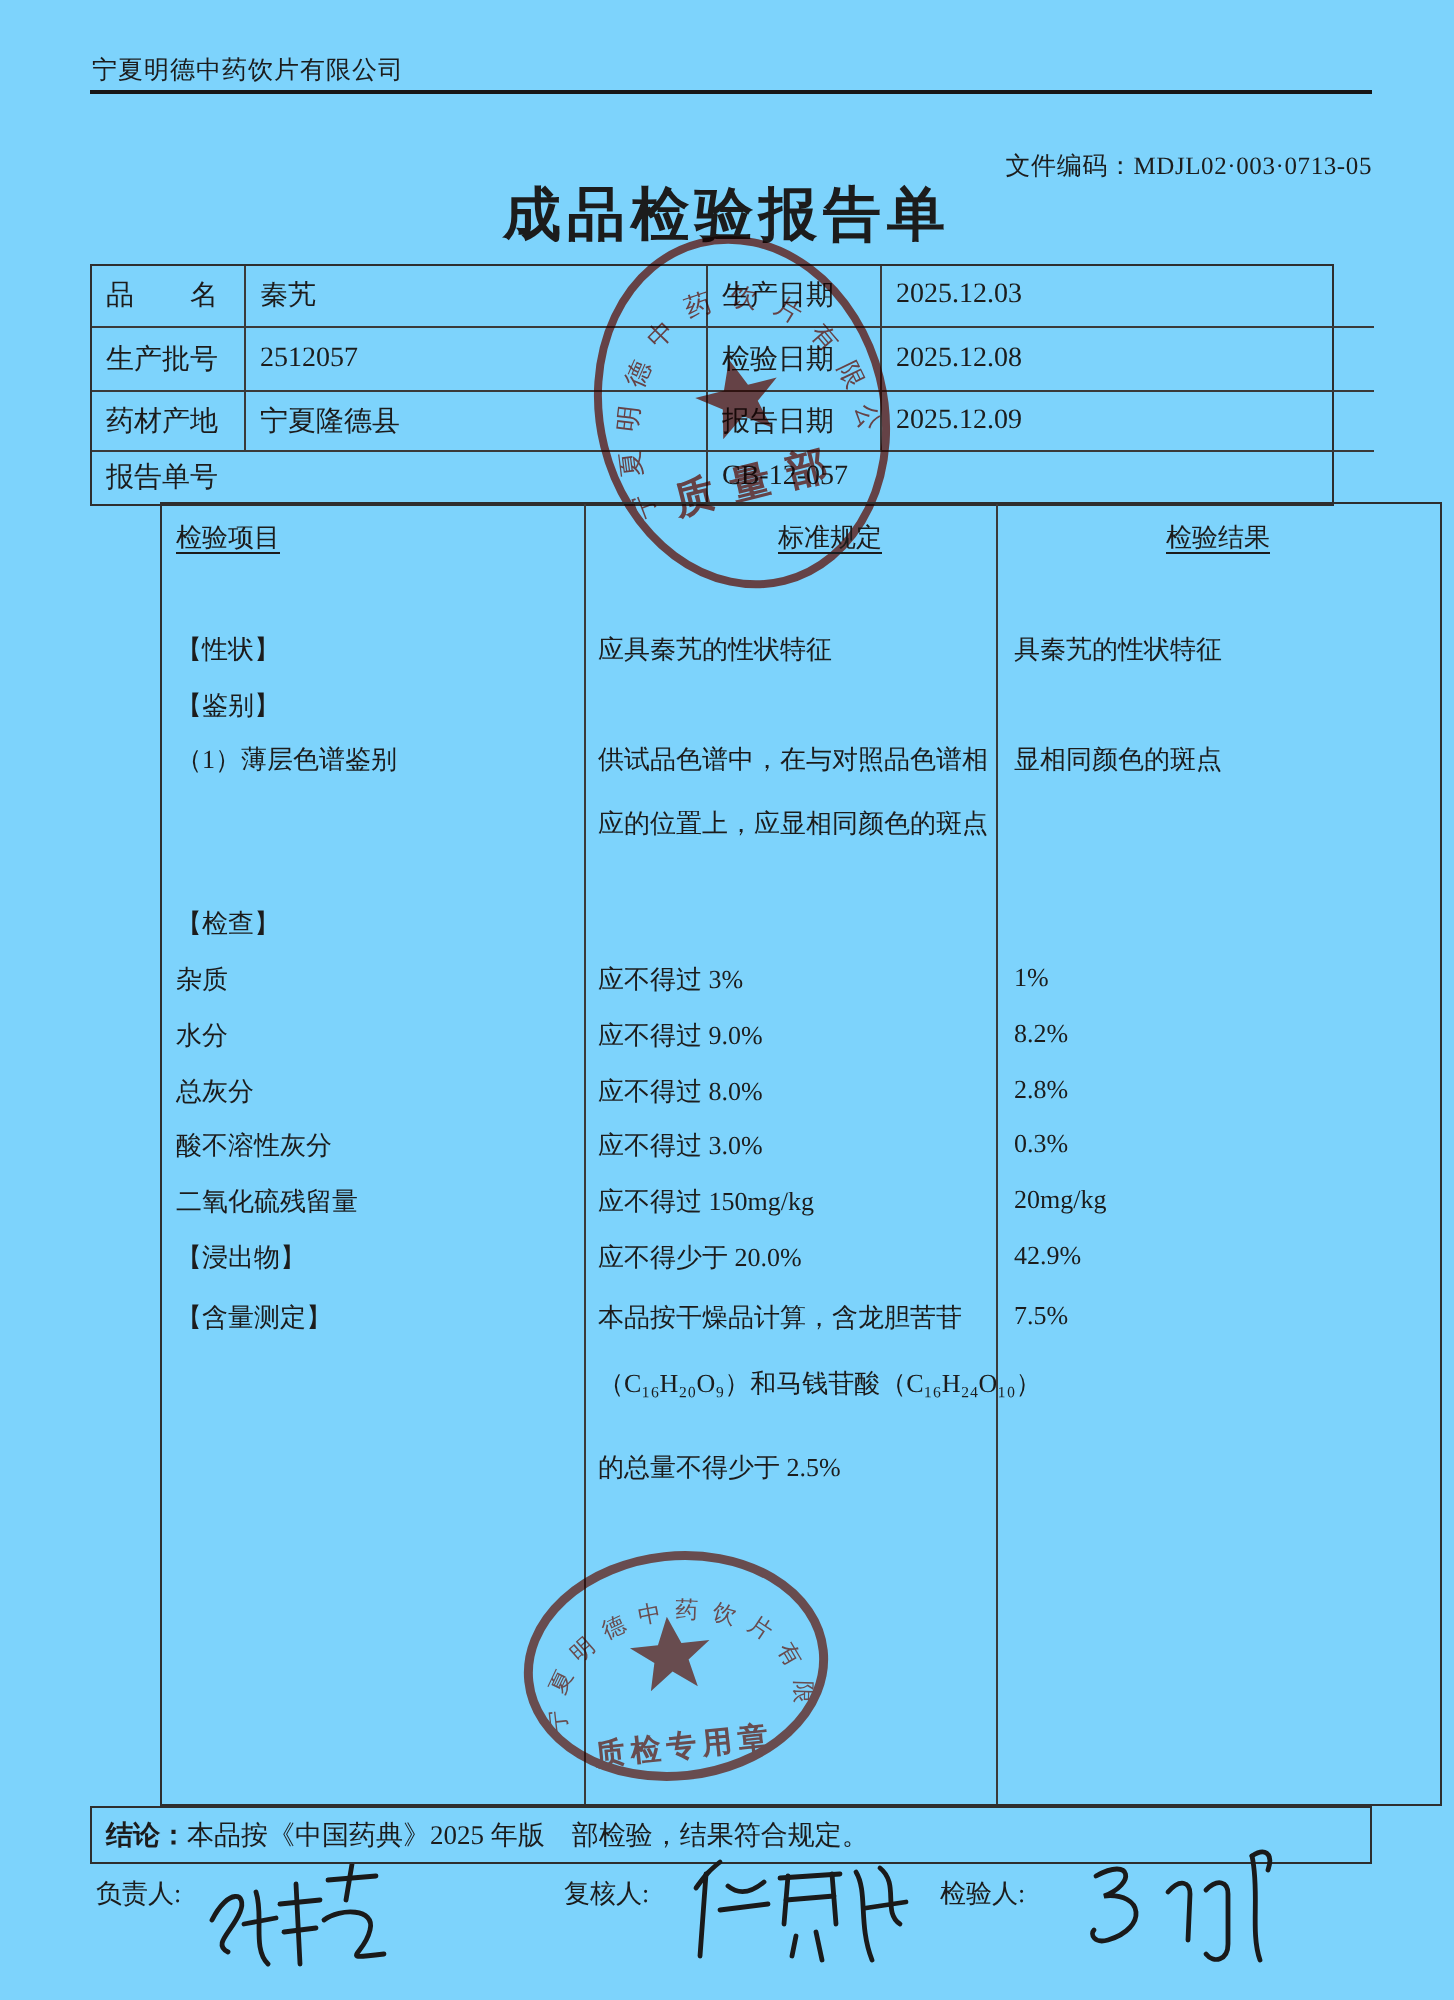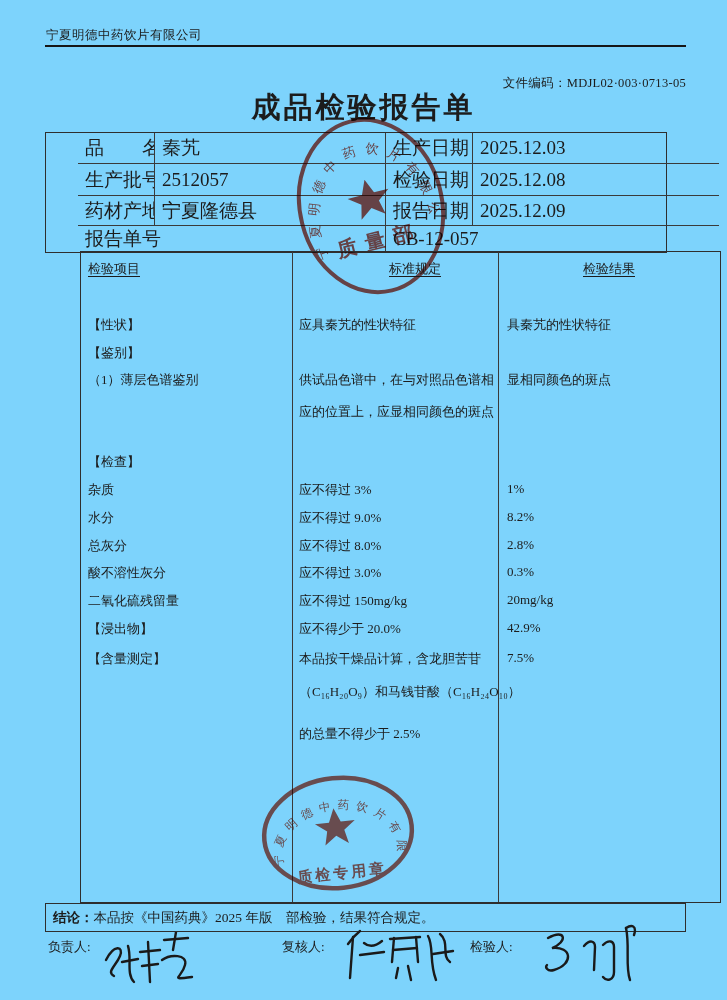--- a/index.html
+++ b/index.html
@@ -10,21 +10,21 @@
   }
   .company{position:absolute;left:46px;top:27px;font-size:12.5px;letter-spacing:.5px;}
   .doccode{position:absolute;right:41px;top:27px;font-size:12.5px;letter-spacing:.3px;margin-top:48px;}
   .rule{position:absolute;left:45px;top:45px;width:641px;height:2.2px;background:#161616;}
   .title{position:absolute;left:0;top:88px;width:100%;text-align:center;
          font-size:29px;font-weight:bold;letter-spacing:3px;}
   
   .info{position:absolute;left:45px;top:132px;width:622px;box-sizing:border-box;
         display:grid;grid-template-columns:77px 231px 87px 246px;
         grid-template-rows:31px 32px 30px 26px;
-        border:1.5px solid #2e2e2e;font-size:19px;padding-left:32px;}
+        border:1.5px solid #2e2e2e;font-size:14px;}
   .cell{display:flex;align-items:center;padding-left:7px;box-sizing:border-box;
         white-space:pre;overflow:hidden;}
   .br{border-right:1px solid #3a3a3a;}
   .bb{border-bottom:1px solid #3a3a3a;}
   .span12{grid-column:1 / 3;}
   .span34{grid-column:3 / 5;}
   
   .main{position:absolute;left:45px;top:251px;width:641px;height:652px;
         box-sizing:border-box;border:1.5px solid #2e2e2e;font-size:13px;margin-left:35px;}
   .vline{position:absolute;top:0;bottom:0;width:1px;background:#3a3a3a;}

